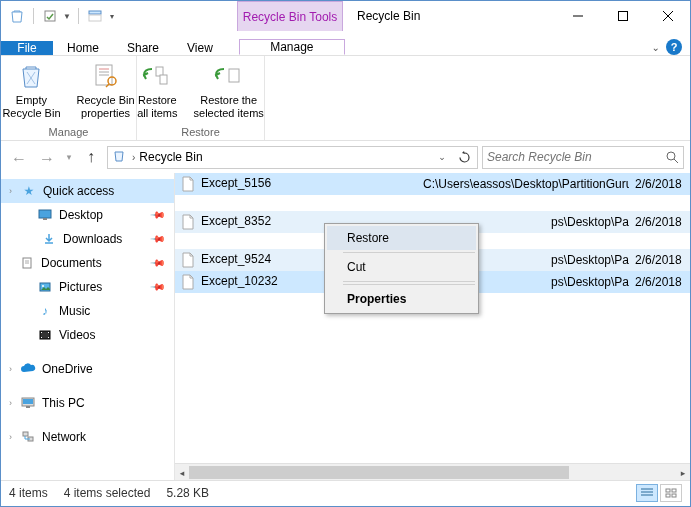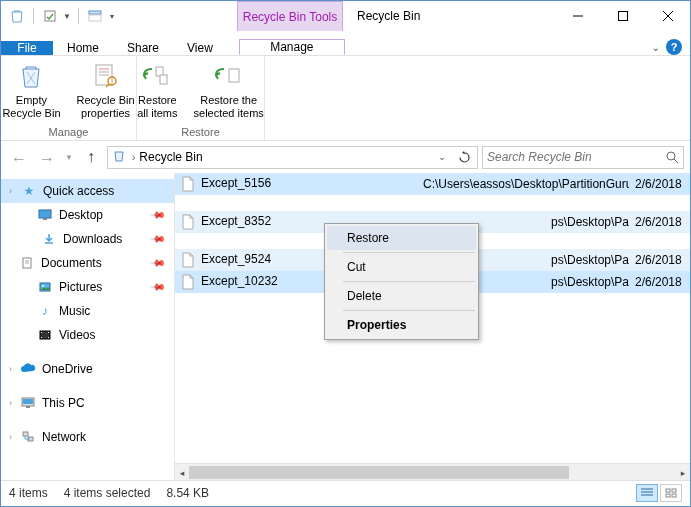--- a/index.html
+++ b/index.html
@@ -405,21 +405,21 @@
       <div class="hscroll-arrow left">◂</div>
       <div class="hscroll-thumb"></div>
       <div class="hscroll-arrow right">▸</div>
     </div>
   </div>
 </div>
 
 <div class="statusbar">
   <span class="status-item">4 items</span>
   <span class="status-item">4 items selected</span>
-  <span class="status-item">8.54 KB</span>
+  <span class="status-item">5.28 KB</span>
   <div class="view-toggles">
     <div class="view-btn active">
       <svg width="12" height="10" viewBox="0 0 12 10">
           <line x1="0" y1="1" x2="12" y2="1" stroke="#2a6a9a"></line>
           <line x1="0" y1="4" x2="12" y2="4" stroke="#2a6a9a"></line>
           <line x1="0" y1="7" x2="12" y2="7" stroke="#2a6a9a"></line>
         </svg>
     </div>
     <div class="view-btn">
       <svg width="12" height="10" viewBox="0 0 12 10">
@@ -430,16 +430,15 @@
         </svg>
     </div>
   </div>
 </div>
 
 <div class="context-menu">
   <div class="ctx-item hover">Restore</div>
   <div class="ctx-sep"></div>
   <div class="ctx-item">Cut</div>
   <div class="ctx-sep"></div>
-  <div class="ctx-item">Delete</div>
   <div class="ctx-sep"></div>
   <div class="ctx-item bold">Properties</div>
 </div>
 
 </body></html>

